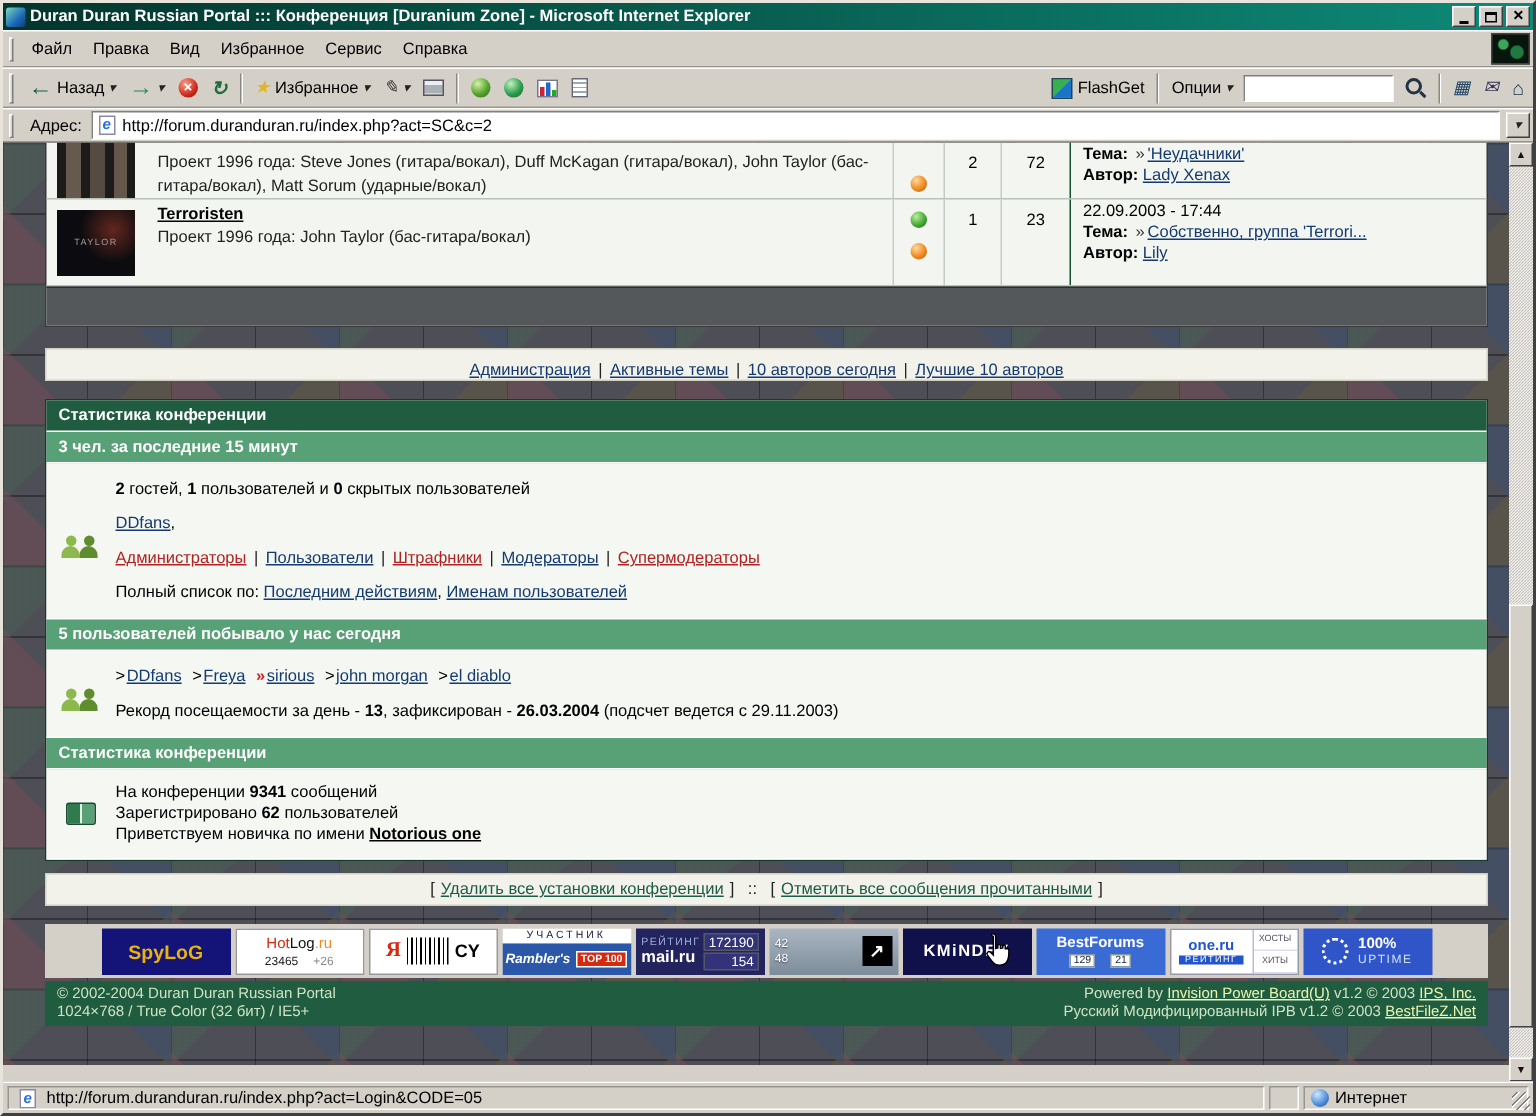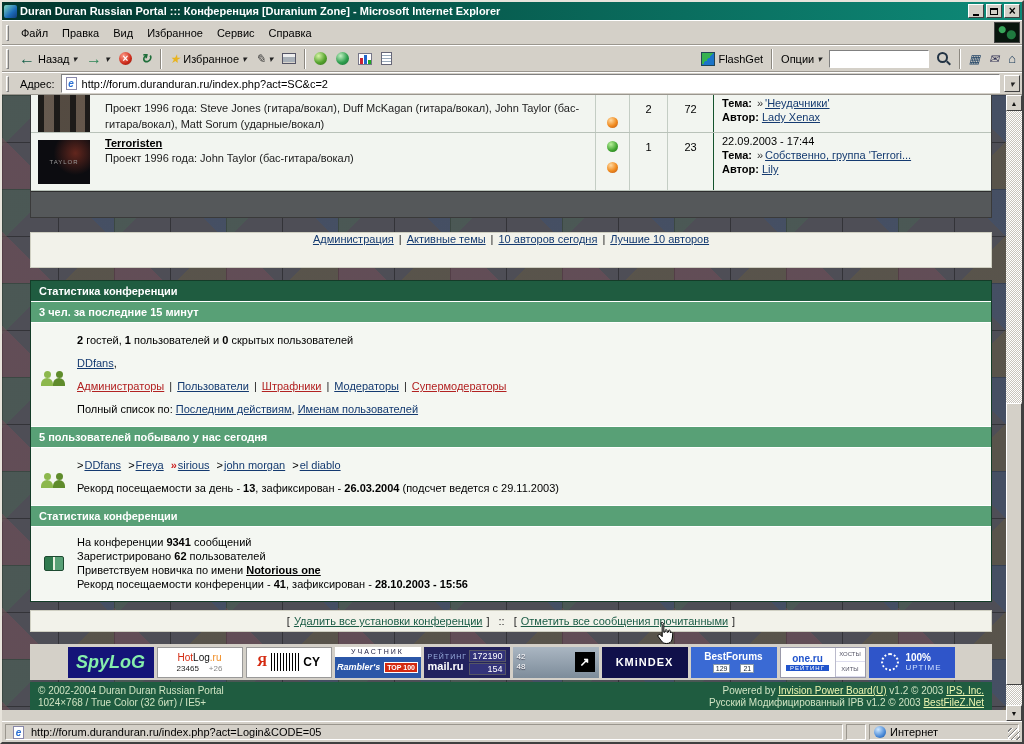--- a/index.html
+++ b/index.html
@@ -106,22 +106,22 @@
   .fcell-num.wide{width:46px;flex:0 0 46px}
   .fcell-last{width:278px;border-left:1px solid #14532d;padding:1px 8px;line-height:14px;white-space:nowrap;overflow:hidden;flex:0 0 278px}
   .tfooter{height:26px;background:#55585a;border-top:1px solid #2e2e2e}
 
   .lnk{color:#143a70;text-decoration:underline}
   .lnk.red{color:#b22222}
   .arr{color:#333;margin:0 2px}
   .lbl{font-weight:bold;margin-right:3px}
 
   
-  .navband{margin-top:14px;height:36px;background:#f2f2ea;border:1px solid #cfcfc2;
-    display:flex;align-items:flex-start;justify-content:center}
+  .navband{margin-top:14px;height:22px;background:#f2f2ea;border:1px solid #cfcfc2;
+    display:flex;align-items:flex-end;justify-content:center}
   .pipe{color:#222;margin:0 5px}
 
   
   .statsbox{margin-top:12px;border:1px solid #143c28;background:#fff}
   .box-header{background:#1f5c40;color:#fff;font-weight:bold;padding:4px 8px;border-bottom:1px solid #fff}
   .box-sub{background:#58a076;color:#fff;font-weight:bold;padding:4px 8px;border-bottom:1px solid #fff}
   .box-row{display:flex;background:#f4f7f2;border-bottom:1px solid #fff}
   .icon-cell{width:46px;display:flex;align-items:center;justify-content:center;flex:0 0 46px}
   .text-cell{flex:1;padding:9px 8px 9px 0}
   .line{line-height:16px}
@@ -143,21 +143,21 @@
 
   .actionband{margin-top:8px;height:22px;background:#f2f2ea;border:1px solid #cfcfc2;
     display:flex;align-items:center;justify-content:center;gap:4px}
   .alnk{color:#1b5c46;text-decoration:underline}
   .br{color:#222}
   .acsep{margin:0 5px;color:#222}
 
   
   .bannerstrip{margin-top:12px;height:36px;background:#d4d0c8;display:flex;align-items:center;justify-content:center;gap:3px}
   .banner{width:86px;height:31px;flex:0 0 86px;overflow:hidden;display:flex;align-items:center;justify-content:center}
-  .bn-spylog{background:#141478;color:#86efac;font-style:italic;font-weight:bold;font-size:18px}
+  .bn-spylog{background:#141478;color:#eab308;font-weight:bold;font-size:13px}
   .bn-hotlog{background:#fff;border:1px solid #999;flex-direction:column;justify-content:center;gap:1px}
   .hl-top{font-weight:normal;font-size:10px}
   .hl-hot{color:#d42a10}
   .hl-log{color:#111}
   .hl-ru{color:#f08a1e}
   .hl-bot{font-size:8px;color:#222;display:flex;gap:10px}
   .hl-delta{color:#888}
   .bn-cy{background:#fff;border:1px solid #999;gap:4px}
   .cy-ya{color:#d42a10;font-family:"Liberation Serif",serif;font-weight:bold;font-size:14px}
   .cy-bars{width:28px;height:18px;background:repeating-linear-gradient(90deg,#000 0 1px,#fff 1px 3px)}
@@ -431,21 +431,20 @@
 
         <div class="box-sub">Статистика конференции</div>
         <div class="box-row tight">
           <div class="icon-cell">
             <span class="book-icon"></span>
           </div>
           <div class="text-cell">
             <div class="line"><span>На конференции </span><b>9341</b><span> сообщений</span></div>
             <div class="line"><span>Зарегистрировано </span><b>62</b><span> пользователей</span></div>
             <div class="line"><span>Приветствуем новичка по имени </span><a class="newbie">Notorious one</a></div>
-            <div class="line"><span>Рекорд посещаемости конференции - </span><b>41</b><span>, зафиксирован - </span><b>28.10.2003 - 15:56</b></div>
           </div>
         </div>
       </div>
 
       <div class="actionband">
         <span class="br">[</span>
         <a class="alnk">Удалить все установки конференции</a>
         <span class="br">]</span>
         <span class="acsep">::</span>
         <span class="br">[</span>

